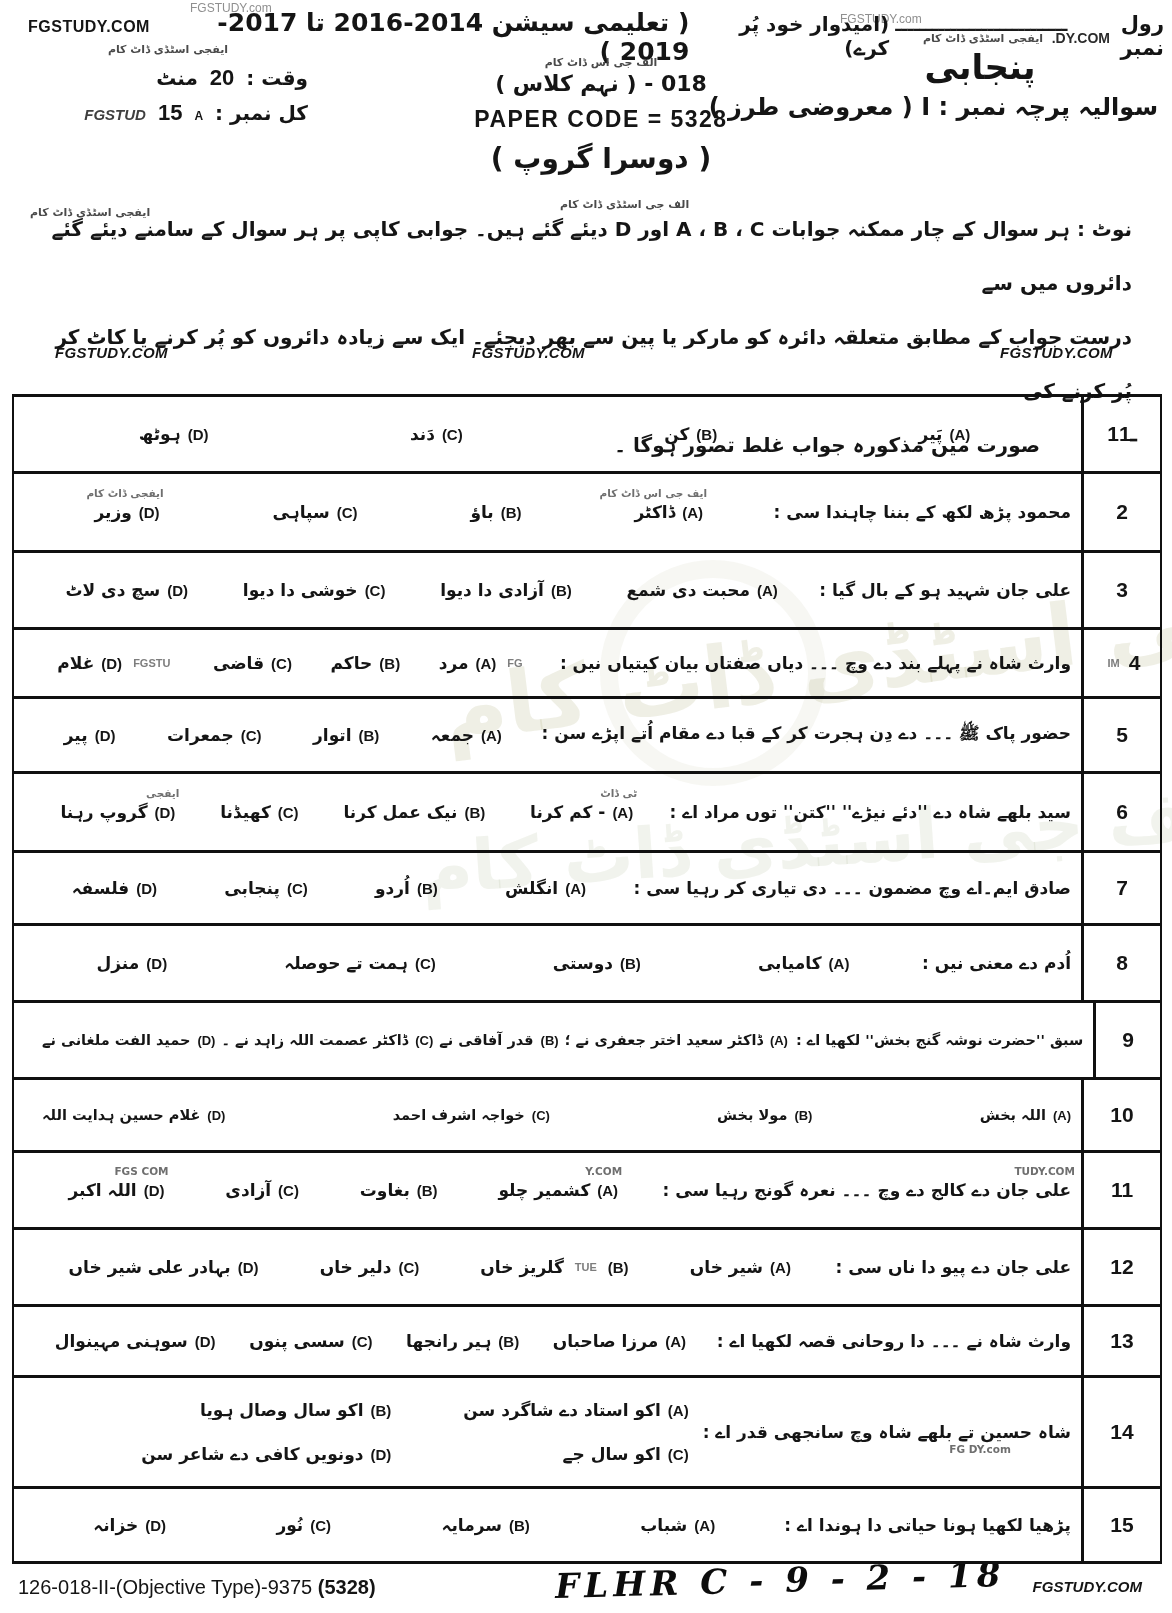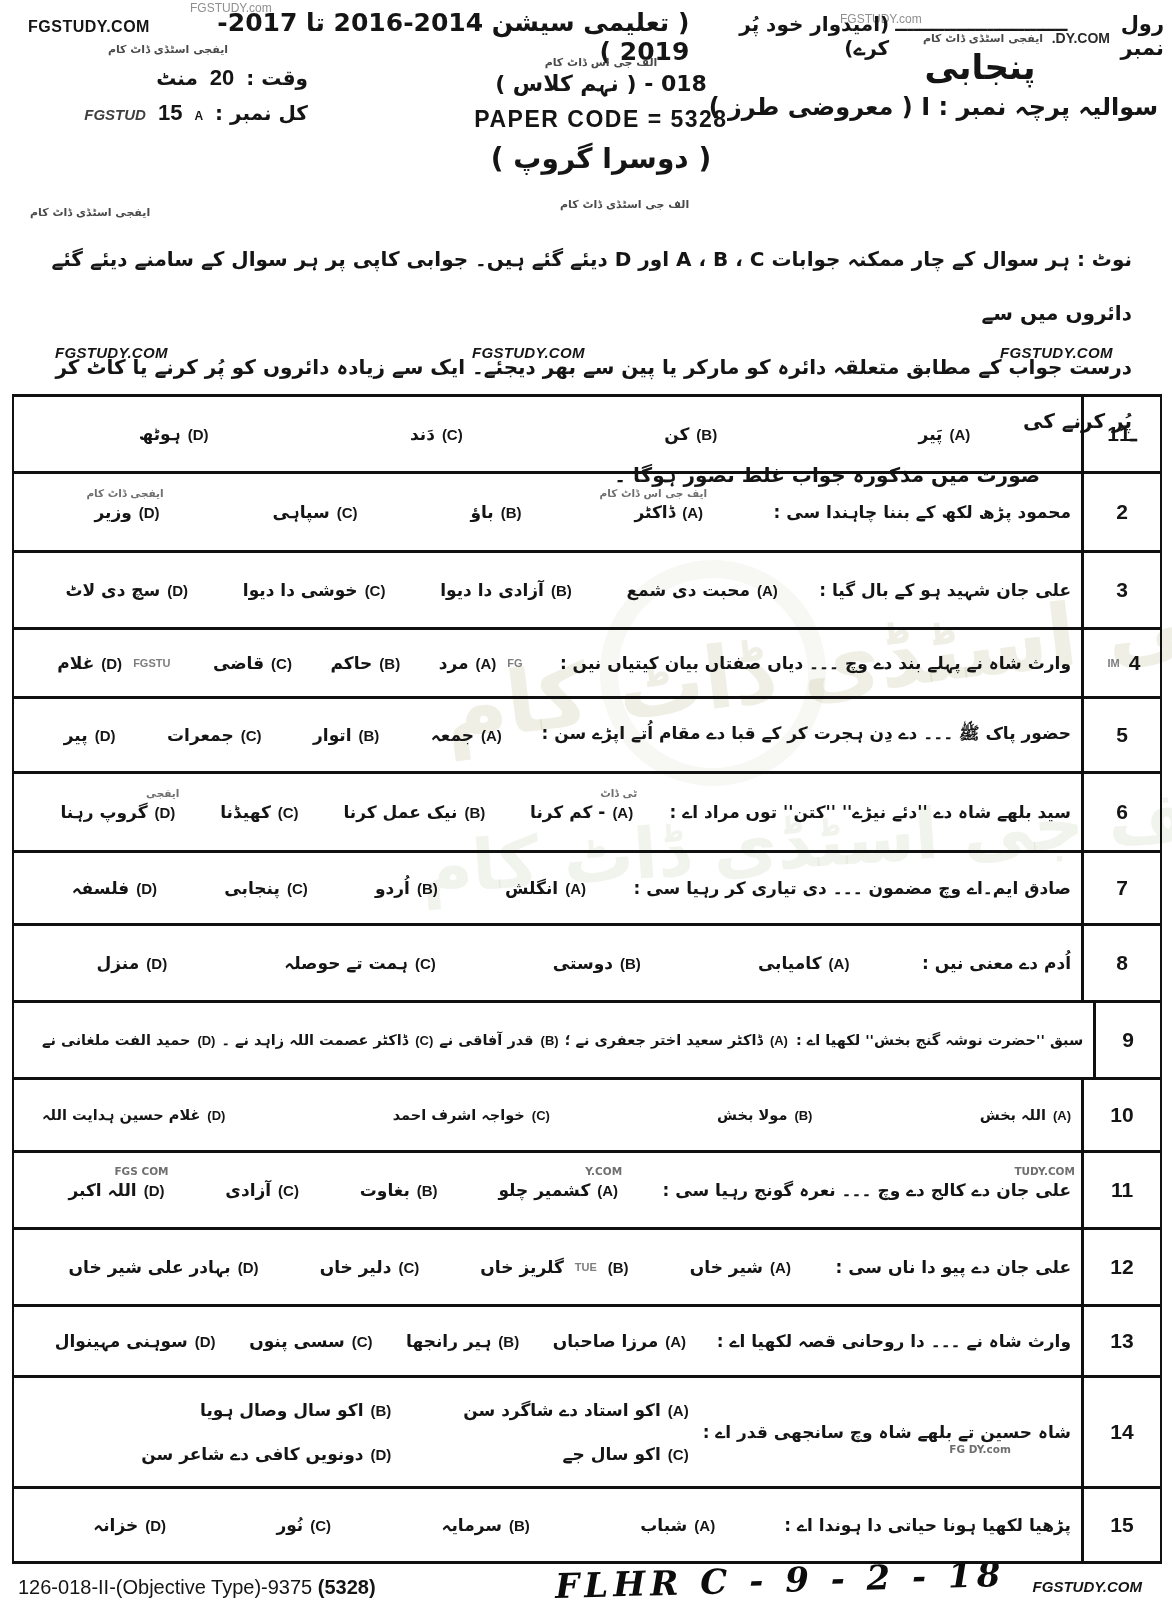--- a/index.html
+++ b/index.html
@@ -51,21 +51,21 @@
 
   .hdr-center{top:56px;left:428px;width:346px;text-align:center;}
   .class-wm{display:block;}
   .class-line{font-size:22px;font-weight:600;margin-top:2px;}
   .paper-code{font:700 23px "Liberation Sans",sans-serif;letter-spacing:1.5px;margin-top:10px;}
   .group-line{font-size:28px;font-weight:600;margin-top:9px;}
 
   
   .note-wm-left{top:206px;left:30px;}
   .note-wm-center{top:198px;left:560px;}
-  .note{top:232px;left:30px;right:40px;text-align:right;font-size:20px;font-weight:600;line-height:54px;}
+  .note{top:202px;left:30px;right:40px;text-align:right;font-size:20px;font-weight:600;line-height:54px;}
   .note .l3{padding-left:0;padding-right:92px;}
 
   .sites-row span{position:absolute;font:700 15px "Liberation Sans",sans-serif;font-style:italic;letter-spacing:.3px;}
   .site-l{left:55px;top:344px;}
   .site-c{left:472px;top:344px;}
   .site-r{left:1000px;top:344px;}
 
   
   .qtable{position:absolute;top:394px;left:12px;right:10px;border:2px solid #101010;border-top-width:3px;border-bottom-width:3px;z-index:1;background:transparent;}
   .row{display:flex;align-items:stretch;}

